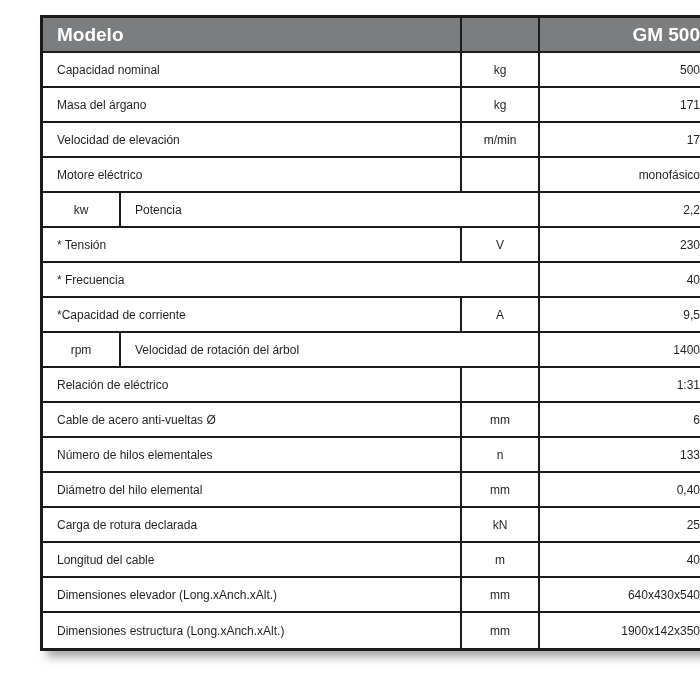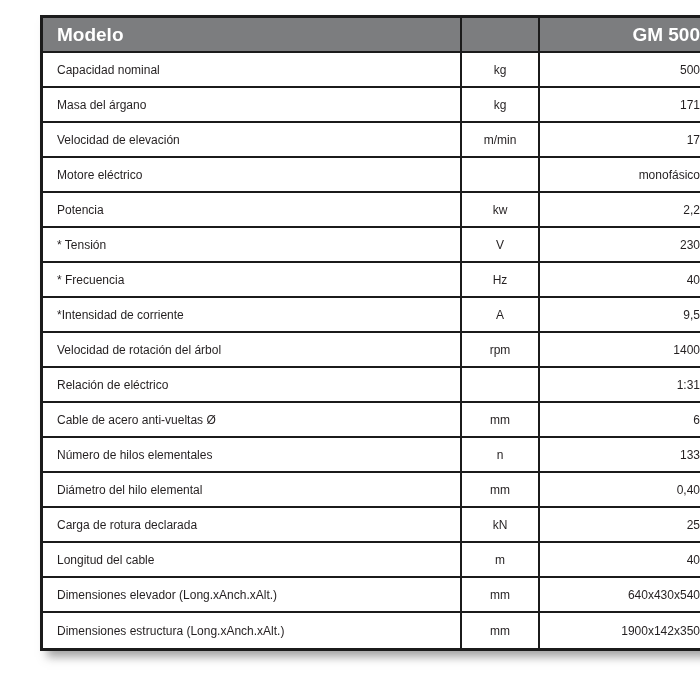--- a/index.html
+++ b/index.html
@@ -93,46 +93,45 @@
     <div class="cell value">17</div>
   </div>
 
   <div class="row">
     <div class="cell label">Motore eléctrico</div>
     <div class="cell unit"></div>
     <div class="cell value">monofásico</div>
   </div>
 
   <div class="row">
+    <div class="cell unit">kw</div>
     <div class="cell label">Potencia</div>
-    <div class="cell unit">kw</div>
     <div class="cell value">2,2</div>
   </div>
 
   <div class="row">
     <div class="cell label">* Tensión</div>
     <div class="cell unit">V</div>
     <div class="cell value">230</div>
   </div>
 
   <div class="row">
     <div class="cell label">* Frecuencia</div>
-    <div class="cell unit">Hz</div>
     <div class="cell value">40</div>
   </div>
 
   <div class="row">
-    <div class="cell label">*Intensidad de corriente</div>
+    <div class="cell label">*Capacidad de corriente</div>
     <div class="cell unit">A</div>
     <div class="cell value">9,5</div>
   </div>
 
   <div class="row">
+    <div class="cell unit">rpm</div>
     <div class="cell label">Velocidad de rotación del árbol</div>
-    <div class="cell unit">rpm</div>
     <div class="cell value">1400</div>
   </div>
 
   <div class="row">
     <div class="cell label">Relación de eléctrico</div>
     <div class="cell unit"></div>
     <div class="cell value">1:31</div>
   </div>
 
   <div class="row">

